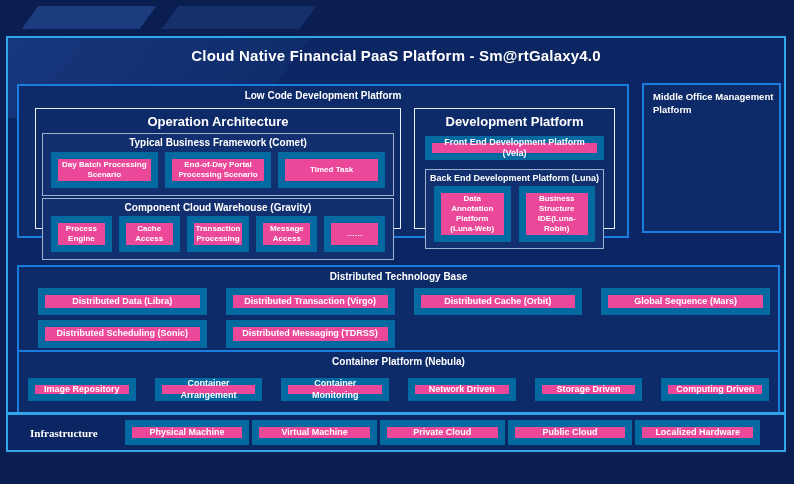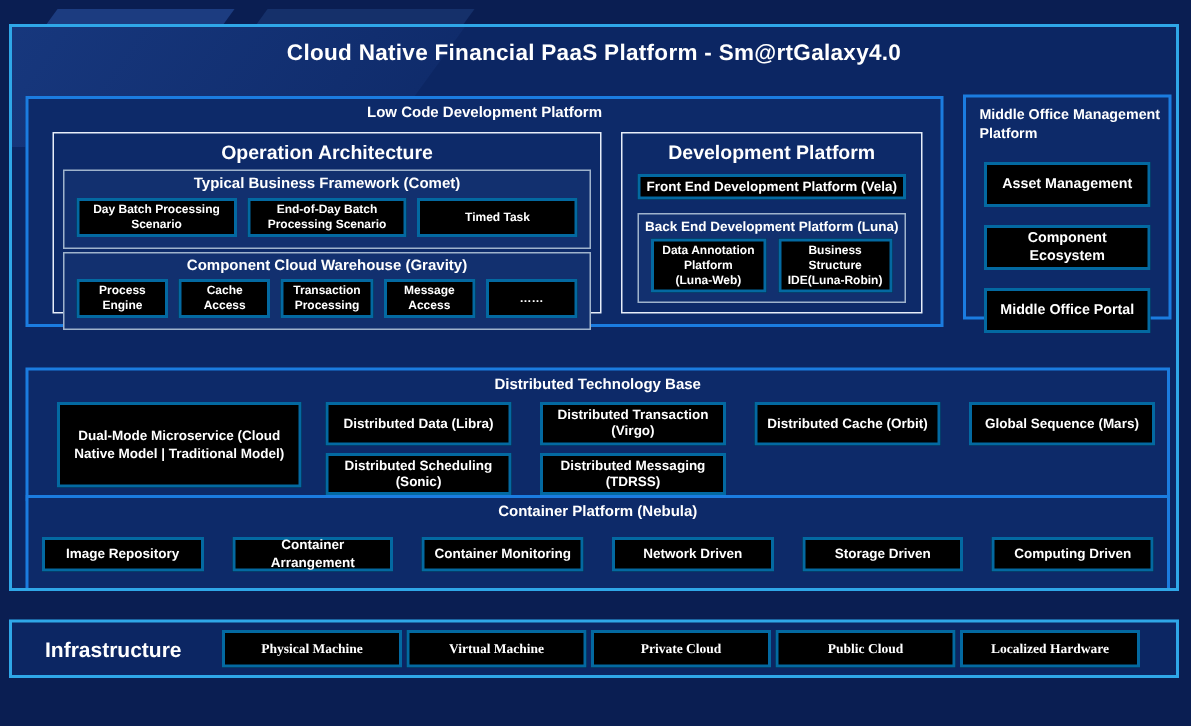--- a/index.html
+++ b/index.html
@@ -14,21 +14,21 @@
   }
   .deco-top-1 {
     position:absolute; left:30px; top:6px; width:118px; height:23px;
     background:#1C3C80; transform:skewX(-36deg); pointer-events:none;
   }
   .deco-top-2 {
     position:absolute; left:170px; top:6px; width:138px; height:23px;
     background:#15306A; transform:skewX(-36deg); pointer-events:none;
   }
   .main-box {
-    position:absolute; left:6px; top:16px; width:780px; height:378px;
+    position:absolute; left:6px; top:36px; width:780px; height:378px;
     border:2px solid #2FA7E8; background:#0C2663; overflow:hidden;
   }
   .deco-inner {
     position:absolute; left:-55px; top:-6px; width:330px; height:86px;
     background:linear-gradient(to right, rgba(48,95,185,0.32), rgba(48,95,185,0.10));
     transform:skewX(-36deg); pointer-events:none;
   }
   .main-title {
     position:absolute; top:9px; left:0; width:100%;
     text-align:center; font-size:15px; letter-spacing:0.2px;
@@ -54,21 +54,21 @@
   .op-arch { flex:0 0 366px; }
   .dev-plat { flex:1; }
   .panel-title { text-align:center; font-size:13px; padding:5px 0 2px; }
   .sub-box {
     border:1px solid #9FB3CC; background:#12306F; margin:2px 6px 0;
   }
   .sub-box:last-child { margin-bottom:7px; }
   .sub-title { text-align:center; font-size:10px; padding:3px 0 3px; }
   .leaf-row { display:flex; gap:7px; padding:0 8px 7px; }
   .leaf {
-    border:2px solid #0369a1; background:#000000;
+    border:7px solid #0369a1; background:#ec4899;
     display:flex; flex-direction:column; align-items:center; justify-content:center;
     text-align:center; line-height:1.25; padding:1px 2px;
   }
   .leaf-row .leaf { flex:1; min-height:26px; font-size:8px; }
   .gravity-row .leaf { min-height:24px; }
   .comet-row { margin-top:1px; }
   .vela-box {
     margin:5px 10px 2px; height:24px; font-size:9px;
   }
   .luna-box { margin:7px 10px 8px; flex:1; display:flex; flex-direction:column; }
@@ -93,22 +93,22 @@
   .cp-row {
     position:absolute; left:9px; right:9px; top:26px; height:23px;
     display:flex; gap:19px;
   }
   .cp-row .leaf { flex:1; font-size:9px; }
   .infra-box {
     position:absolute; left:6px; top:413px; width:780px; height:39px;
     border:2px solid #2FA7E8; background:#0C2663;
     display:flex; align-items:center;
   }
-  .infra-label { font-size:14px; padding:0 27px 0 22px; white-space:nowrap; }
-  .infra-items { flex:1; display:flex; gap:3px; margin-right:24px;font-family:Liberation Serif, serif; }
+  .infra-label { font-size:11px; padding:0 27px 0 22px; white-space:nowrap;font-family:Liberation Serif, serif; }
+  .infra-items { flex:1; display:flex; gap:3px; margin-right:24px; }
   .infra-items .leaf { flex:1; height:25px; font-size:9px; }
 </style>
 </head>
 <body>
 
 <div class="deco-top-1"></div>
 <div class="deco-top-2"></div>
 
 <div class="main-box">
   <div class="deco-inner"></div>
@@ -117,21 +117,21 @@
   <div class="section sec-lowcode">
     <div class="sec-label">Low Code Development Platform</div>
     <div class="lc-cols">
 
       <div class="big-panel op-arch">
         <div class="panel-title">Operation Architecture</div>
         <div class="sub-box">
           <div class="sub-title">Typical Business Framework (Comet)</div>
           <div class="leaf-row comet-row">
             <div class="leaf">Day Batch Processing Scenario</div>
-            <div class="leaf">End-of-Day Batch Processing Scenario</div>
+            <div class="leaf">End-of-Day Portal Processing Scenario</div>
             <div class="leaf">Timed Task</div>
           </div>
         </div>
         <div class="sub-box">
           <div class="sub-title">Component Cloud Warehouse (Gravity)</div>
           <div class="leaf-row gravity-row">
             <div class="leaf">Process Engine</div>
             <div class="leaf">Cache Access</div>
             <div class="leaf">Transaction Processing</div>
             <div class="leaf">Message Access</div>
@@ -156,31 +156,25 @@
             </div>
           </div>
         </div>
       </div>
 
     </div>
   </div>
 
   <div class="section sec-middle">
     <div class="mo-label">Middle Office Management Platform</div>
-    <div class="mo-items">
-      <div class="leaf">Asset Management</div>
-      <div class="leaf">Component Ecosystem</div>
-      <div class="leaf">Middle Office Portal</div>
-    </div>
   </div>
 
   <div class="section sec-dtb">
     <div class="sec-label">Distributed Technology Base</div>
     <div class="dtb-content">
-      <div class="leaf dual-mode">Dual-Mode Microservice (Cloud Native Model | Traditional Model)</div>
       <div class="dtb-grid">
         <div class="leaf">Distributed Data (Libra)</div>
         <div class="leaf">Distributed Transaction (Virgo)</div>
         <div class="leaf">Distributed Cache (Orbit)</div>
         <div class="leaf">Global Sequence (Mars)</div>
         <div class="leaf">Distributed Scheduling (Sonic)</div>
         <div class="leaf">Distributed Messaging (TDRSS)</div>
       </div>
     </div>
   </div>

